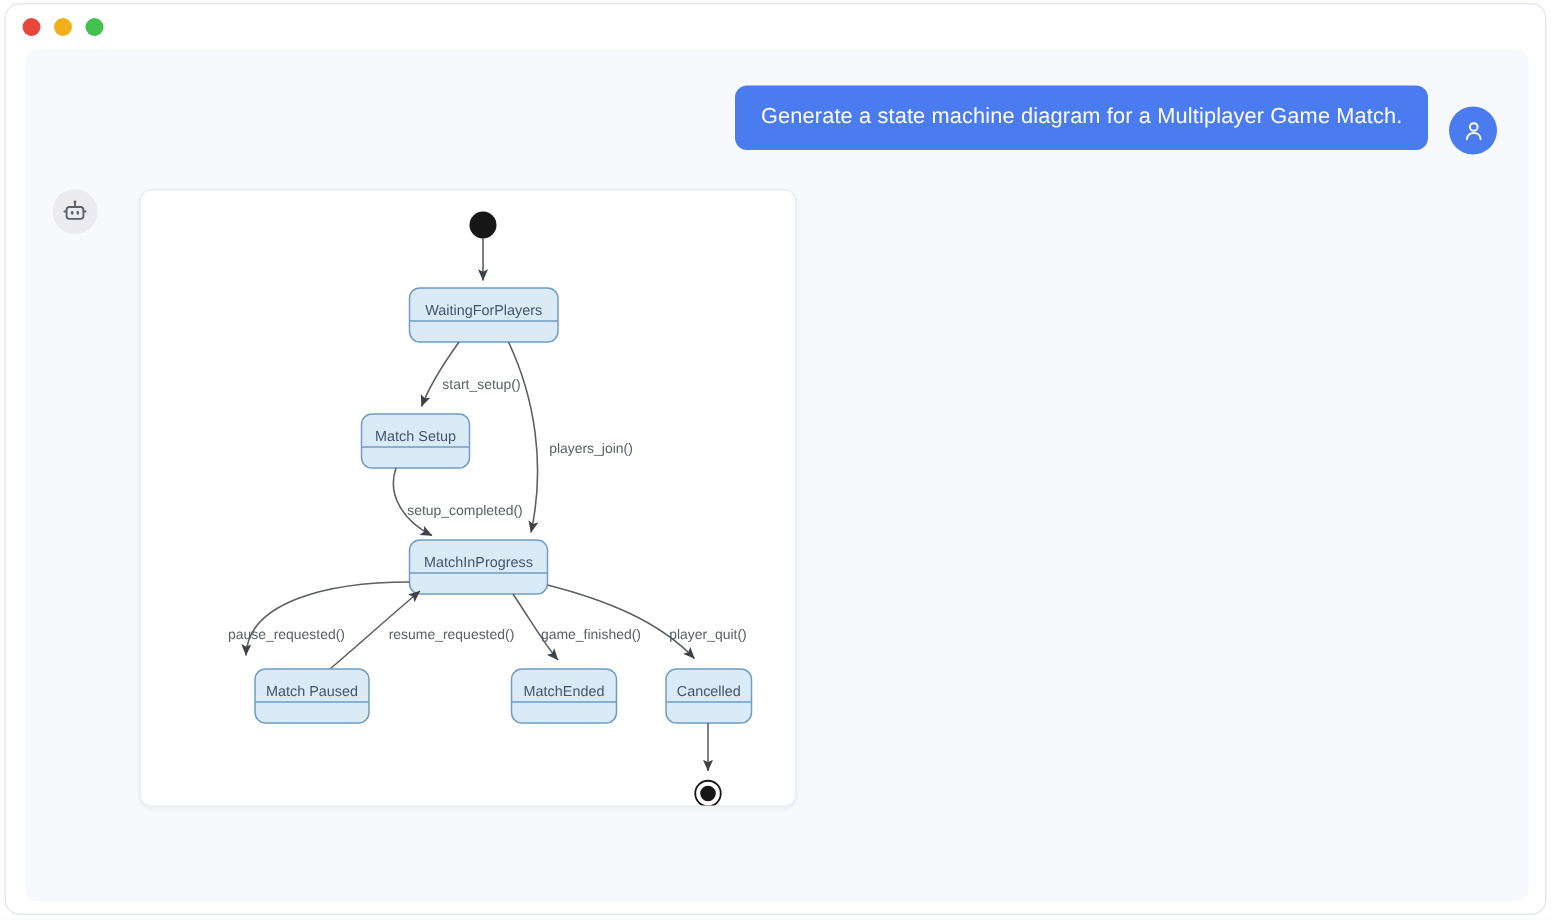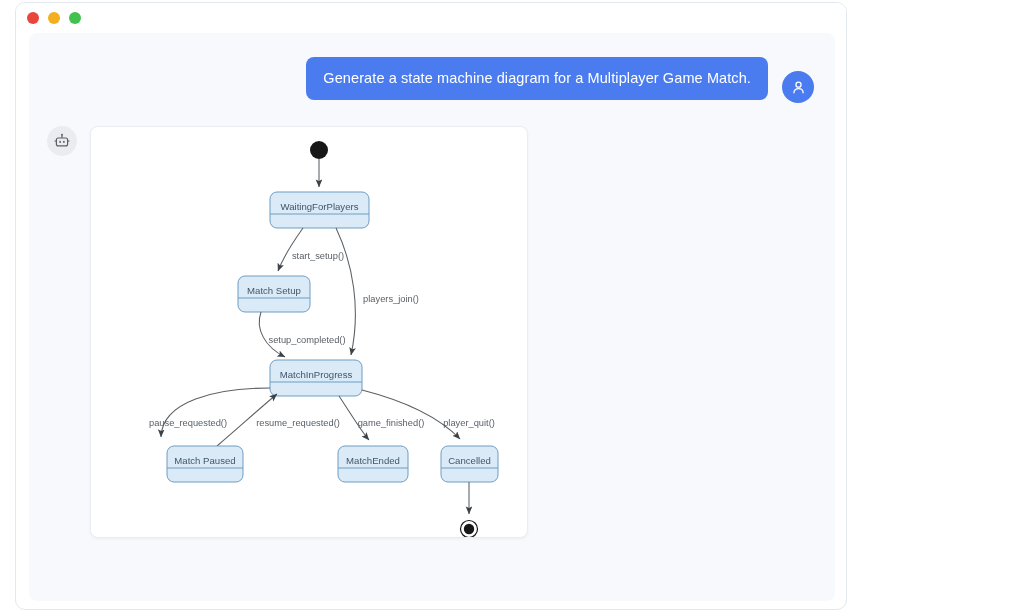--- a/index.html
+++ b/index.html
@@ -3,21 +3,21 @@
 <meta charset="utf-8">
 <style>
   html,body{margin:0;padding:0;}
   body{
     width:1034px;height:613px;overflow:hidden;
     background:#ffffff;
     font-family:"Liberation Sans","DejaVu Sans",sans-serif;
     -webkit-font-smoothing:antialiased;
   }
   .window{
-    position:absolute;left:15px;top:2px;width:832px;height:608px;
+    position:absolute;left:3px;top:2px;width:1028px;height:608px;
     background:#ffffff;border:1px solid #e3e8ef;border-radius:10px;
     box-sizing:border-box;overflow:hidden;
   }
   .titlebar{position:absolute;left:0;top:0;width:100%;height:30px;background:#ffffff;}
   .lights{position:absolute;left:11px;top:9px;display:flex;gap:9px;}
   .light{width:12px;height:12px;border-radius:50%;}
   .chat{
     position:absolute;left:13px;top:30px;right:11px;bottom:8px;
     background:#f7f9fc;border-radius:8px;overflow:hidden;
   }
@@ -26,21 +26,21 @@
   .avatar{
     width:32px;height:32px;border-radius:50%;background:#4a7cf0;
     display:flex;align-items:center;justify-content:center;flex:0 0 auto;margin-top:14px;
   }
   .bubble{
     background:#4a7cf0;color:#ffffff;border-radius:8px;
     padding:13px 17px;font-size:14.5px;line-height:1.2;letter-spacing:.1px;
     max-width:470px;
   }
   
-  .bot-row{position:absolute;left:18px;top:93px;display:flex;align-items:flex-start;gap:13px;}
+  .bot-row{position:absolute;left:18px;top:93px;display:flex;align-items:flex-start;gap:28px;}
   .bot-avatar{
     width:30px;height:30px;border-radius:50%;background:#ececf0;
     display:flex;align-items:center;justify-content:center;flex:0 0 auto;
   }
   .card{
     width:438px;background:#ffffff;border:1px solid #e9edf3;border-radius:8px;
     box-shadow:0 1px 3px rgba(20,30,60,.05);
     padding:0;box-sizing:border-box;
   }
   .diagram-wrap{width:100%;height:410px;}

